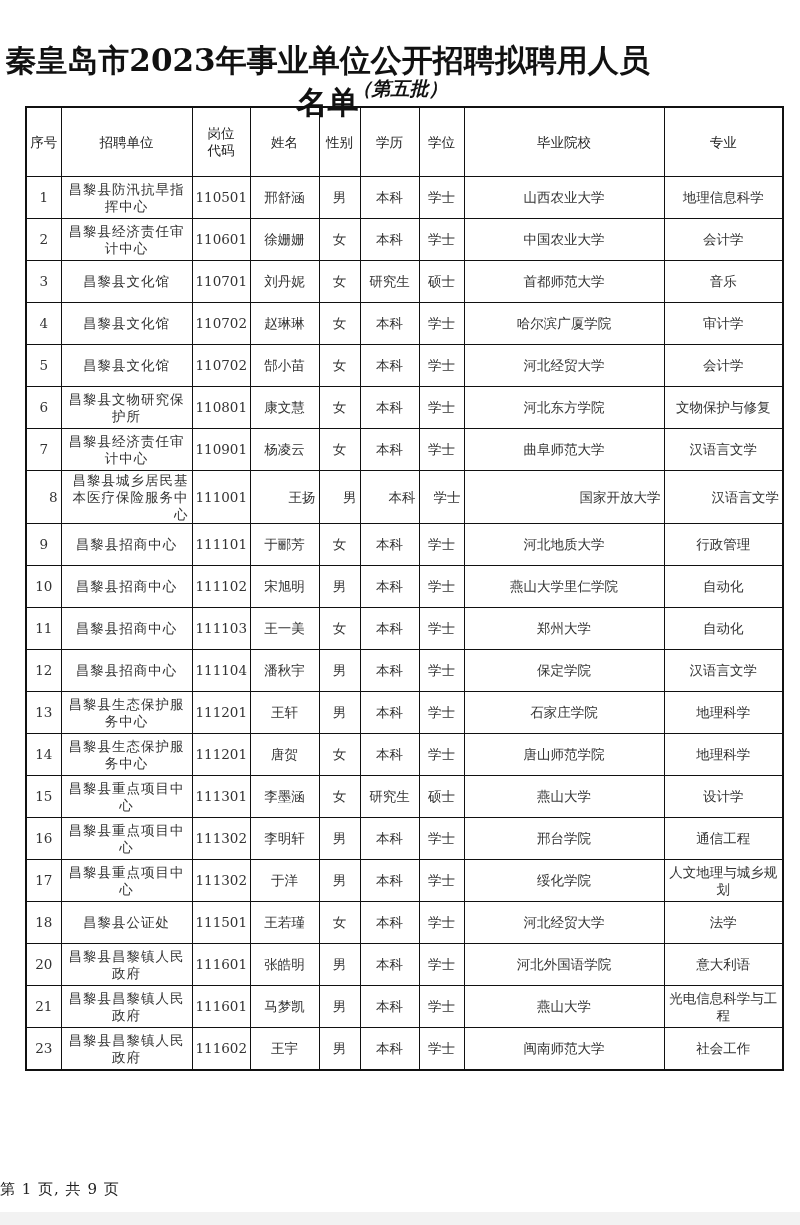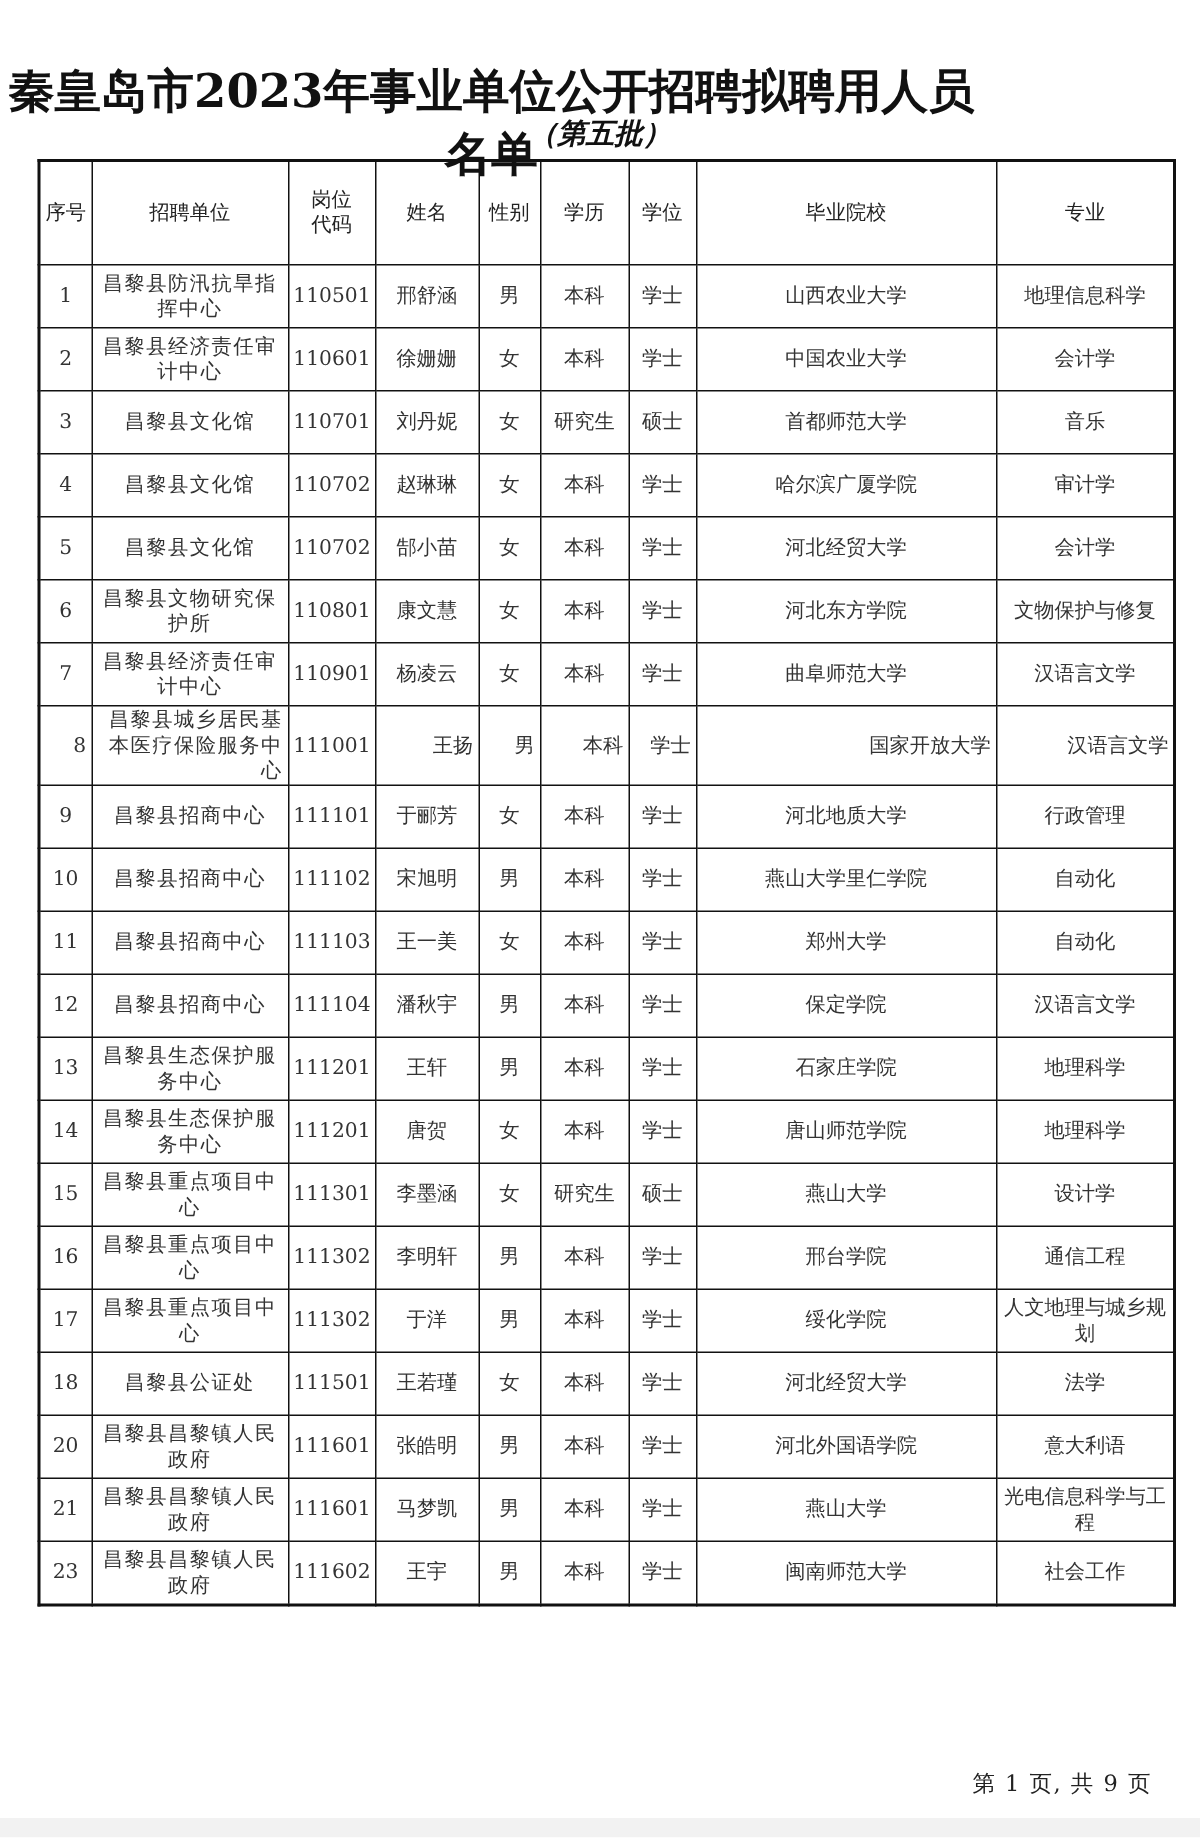--- a/index.html
+++ b/index.html
@@ -28,21 +28,21 @@
   table.roster th {
     height: 40px; font-family: "DejaVu Sans", "Liberation Sans", sans-serif; font-weight: normal;
     font-size: 13.5px; color: #222;
   }
   table.roster td { height: 41px; }
   table.roster tr.tall td { height: 52px; text-align: right; }
   td.unit, td.school { text-align: left; }
   td.unit { padding-left: 4px; letter-spacing: 1px; }
   td.seq { padding: 0; }
   .footer {
-    position: absolute; left: 0; top: 1180px; width: 768px; text-align: right;
+    position: absolute; left: 0; top: 1180px; width: 768px; text-align: left;
     font-size: 15px; color: #222; letter-spacing: 1px;
   }
   .bottom-strip {
     position: absolute; left: 0; top: 1212px; width: 800px; height: 13px; background: #f2f2f2;
   }
 </style>
 </head>
 <body>
 
 <div class="title">秦皇岛市2023年事业单位公开招聘拟聘用人员名单</div>

